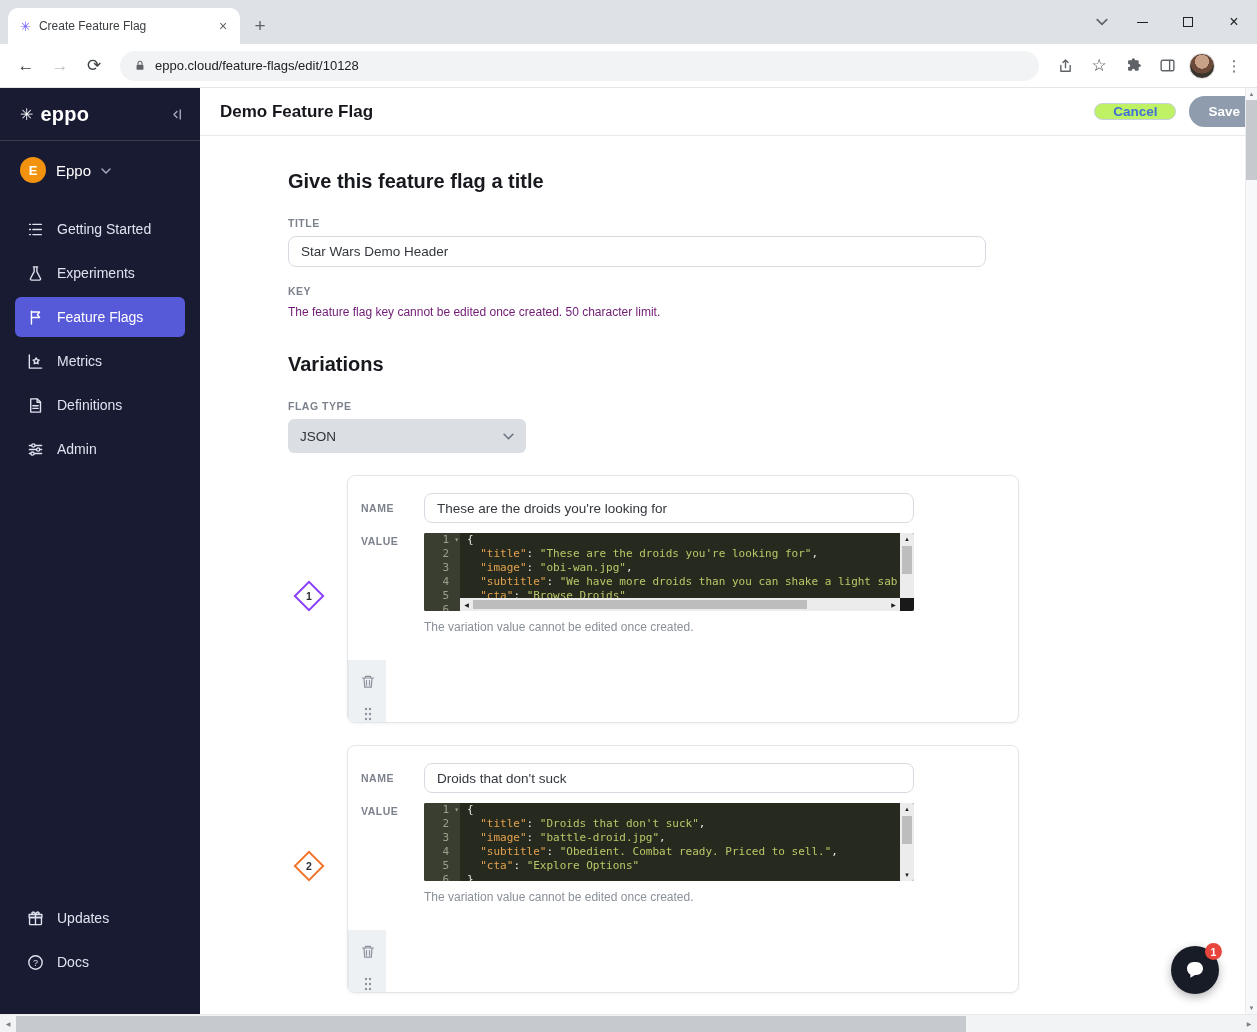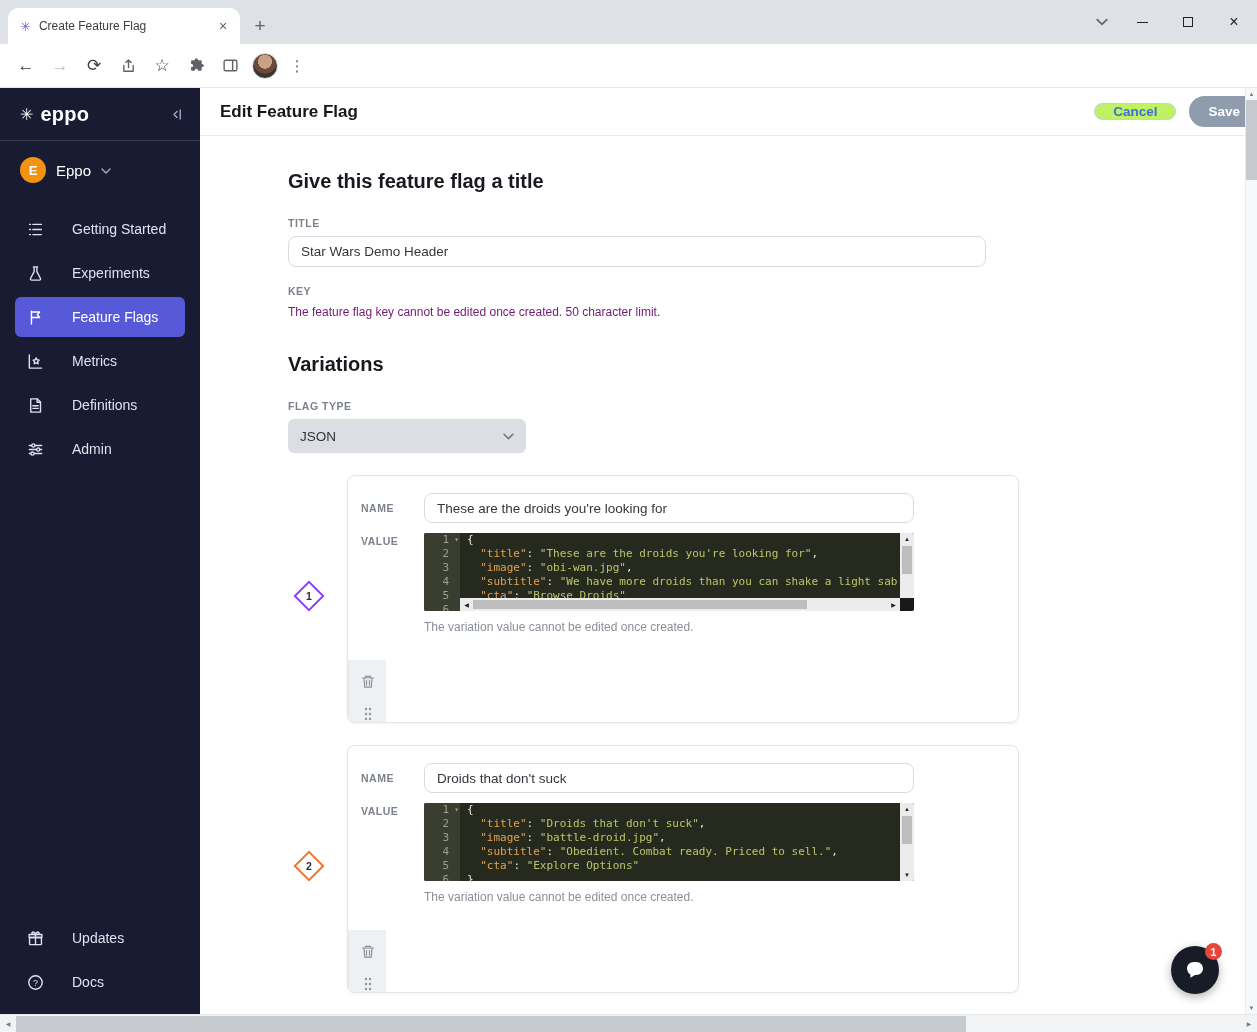--- a/index.html
+++ b/index.html
@@ -37,26 +37,26 @@
   .logo { display:flex; align-items:center; gap:7px; }
   .logo-mark { font-size:16px; color:#fff; }
   .logo-text { font-size:20px; font-weight:700; color:#fff; letter-spacing:.3px; }
   .collapse { color:#aab0cc; display:flex; }
   .sb-div { border-top:1px solid rgba(255,255,255,.14); }
   .workspace { display:flex; align-items:center; gap:10px; padding:16px 20px 14px; }
   .ws-avatar { width:26px; height:26px; border-radius:50%; background:#f2920f; color:#fff; font-size:13px; font-weight:700; display:flex; align-items:center; justify-content:center; flex:none; }
   .ws-name { font-size:15px; color:#fff; }
   .ws-chevron { color:#a9adc7; margin-top:2px; }
   nav { padding-top:8px; }
-  .nav-item { height:40px; margin:4px 15px; padding:0 10px 0 12px; border-radius:6px; display:flex; align-items:center; gap:28px; color:#dfe2ef; }
+  .nav-item { height:40px; margin:4px 15px; padding:0 10px 0 12px; border-radius:6px; display:flex; align-items:center; gap:13px; color:#dfe2ef; }
   .nav-item.active { background:#575ad8; color:#fff; }
   .nav-ic { display:flex; color:inherit; flex:none; }
   .nav-label { font-size:14px; }
   .sb-spacer { flex:1; }
-  .sb-footer { padding-bottom:8px; }
+  .sb-footer { padding-bottom:28px; }
 
   .main { flex:1; background:#fff; overflow:hidden; display:flex; flex-direction:column; }
   .page-header { height:48px; border-bottom:1px solid #e7e9ed; display:flex; align-items:center; padding-left:20px; flex:none; }
   .page-title { font-size:17px; font-weight:700; color:#15171c; }
   .ph-actions { margin-left:auto; display:flex; align-items:center; gap:13px; }
   .btn-cancel { background:#bef264; border:1px solid #c6cfdc; color:#3f6fd7; font-size:13.5px; font-weight:600; padding:0 18px; border-radius:18px; }
   .btn-save { background:#8f9cae; border:none; color:#fff; font-size:13.5px; font-weight:600; padding:8px 19px; border-radius:18px; margin-right:-14px; }
 
   .content { padding:34px 0 0 88px; }
   .h2 { font-size:20px; font-weight:700; color:#17191f; margin-bottom:24px; }
@@ -147,20 +147,29 @@
           <i></i>
         </span>
       <span class="wc wc-close">×</span>
     </div>
   </div>
 
   <div class="toolbar">
     <span class="tb-btn">←</span>
     <span class="tb-btn dim">→</span>
     <span class="tb-btn">⟳</span>
+    <div class="urlbox">
+      <span>
+        <svg width="12" height="13" viewBox="0 0 14 14">
+            <rect x="3" y="6" width="8" height="6" rx="1" fill="#5f6368"></rect>
+            <path d="M4.7 6V4.4a2.3 2.3 0 0 1 4.6 0V6" stroke="#5f6368" stroke-width="1.3" fill="none"></path>
+          </svg>
+      </span>
+      <span class="url-text">eppo.cloud/feature-flags/edit/10128</span>
+    </div>
     <span class="tb-btn">
       <svg width="17" height="17" viewBox="0 0 16 16" fill="none" stroke="#5f6368" stroke-width="1.3" stroke-linecap="round" stroke-linejoin="round">
           <path d="M8 10V2.8M8 2.8 5.6 5.2M8 2.8l2.4 2.4"></path>
           <path d="M3.6 8v5.4h8.8V8"></path>
         </svg>
     </span>
     <span class="tb-btn">☆</span>
     <span class="tb-btn">
       <svg width="17" height="17" viewBox="0 0 16 16">
           <path fill="#5f6368" d="M6.4 2.6a1.5 1.5 0 0 1 3 0V3h2.6a.9.9 0 0 1 .9.9v2.6h.5a1.5 1.5 0 0 1 0 3h-.5v2.6a.9.9 0 0 1-.9.9H9.4v-.5a1.5 1.5 0 0 0-3 0v.5H3.8a.9.9 0 0 1-.9-.9V9.5h.5a1.5 1.5 0 0 0 0-3h-.5V3.9a.9.9 0 0 1 .9-.9h2.6z"></path>
@@ -279,21 +288,21 @@
                 <text x="8" y="11" text-anchor="middle" font-size="8.5" fill="currentColor" stroke="none" font-family="inherit">?</text>
               </svg>
           </span>
           <span class="nav-label">Docs</span>
         </div>
       </div>
     </aside>
 
     <div class="main">
       <div class="page-header">
-        <span class="page-title">Edit Feature Flag</span>
+        <span class="page-title">Demo Feature Flag</span>
         <span class="ph-actions">
           <button class="btn-cancel">Cancel</button>
           <button class="btn-save">Save</button>
         </span>
       </div>
 
       <div class="content">
         <div class="h2">Give this feature flag a title</div>
 
         <div class="lbl">TITLE</div>

